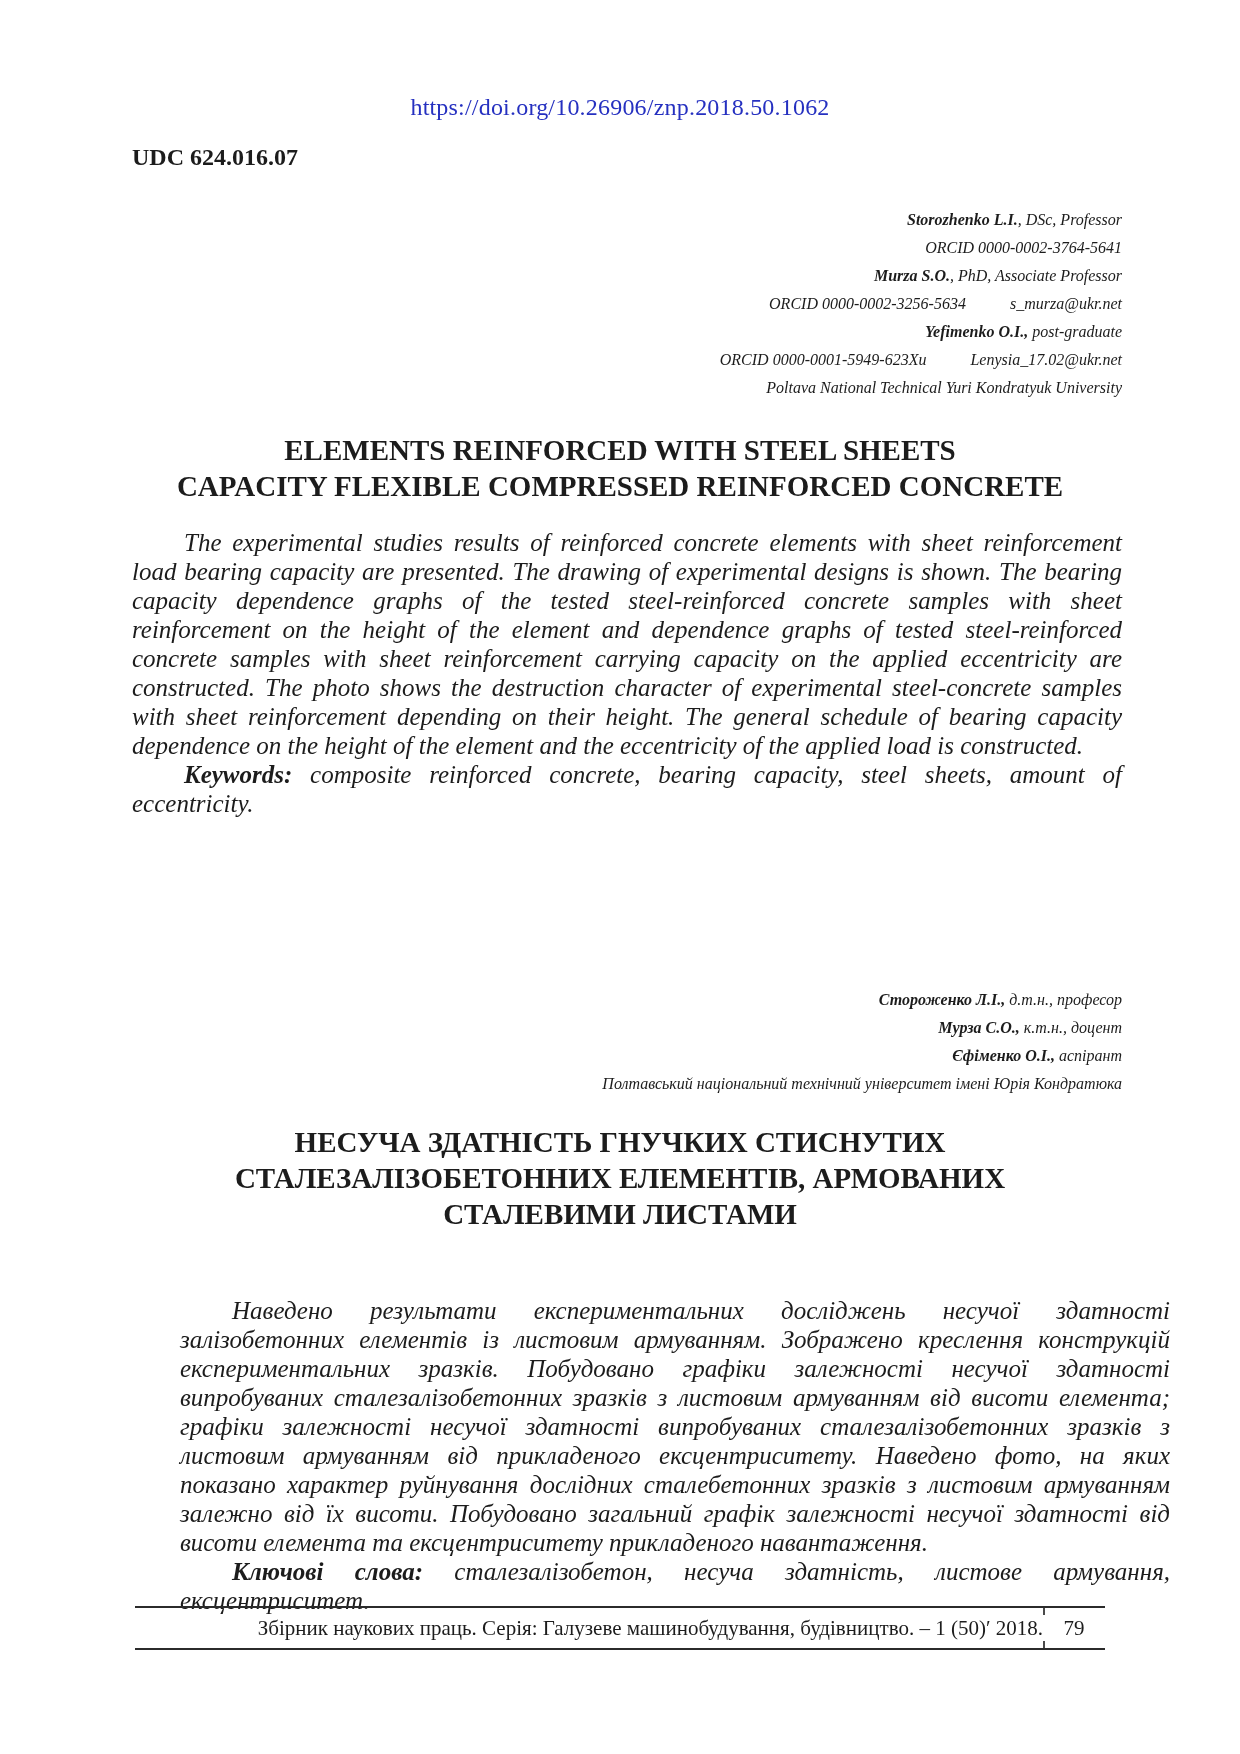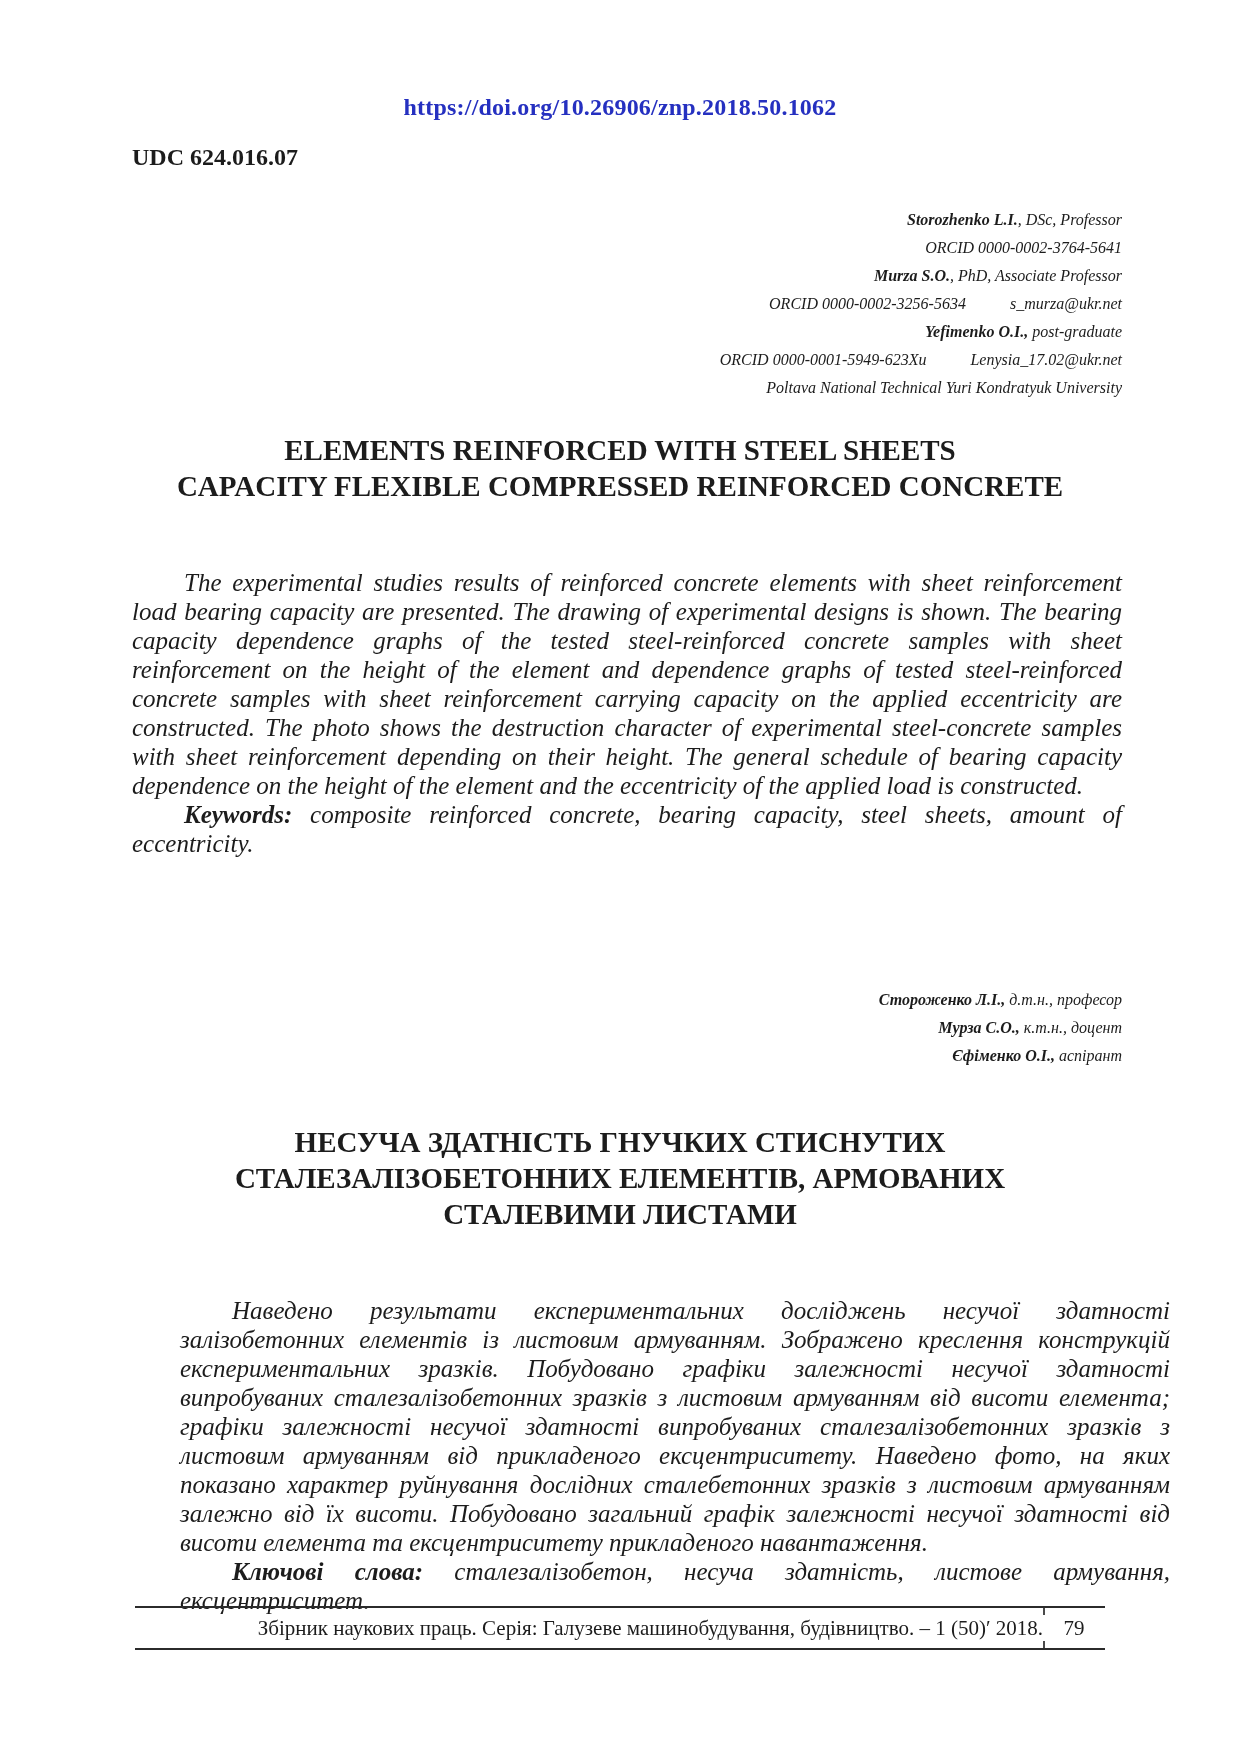--- a/index.html
+++ b/index.html
@@ -12,21 +12,21 @@
     font-family: "Liberation Serif", "DejaVu Serif", serif;
     overflow: hidden;
   }
   .doi-line {
     position: absolute;
     top: 94px; left: 0; width: 100%;
     text-align: center;
     font-size: 24px;
     letter-spacing: 0.2px;
   }
-  .doi-line a { text-decoration: none; cursor: pointer; font-weight: bold; }
+  .doi-line a { text-decoration: none; cursor: pointer; }
   .udc {
     position: absolute;
     top: 144px; left: 132px;
     font-size: 24px;
     font-weight: bold;
   }
   .authors {
     position: absolute;
     right: 118px;
     text-align: right;
@@ -50,21 +50,21 @@
   .title-en { top: 432px; }
   .title-ua { top: 1124px; }
   .abstract {
     position: absolute;
     left: 132px; width: 990px;
     font-size: 25px;
     font-style: italic;
     line-height: 29px;
     text-align: justify;
   }
-  .abstract-en { top: 528px; margin-top: 40px; }
+  .abstract-en { top: 528px; }
   .abstract-ua { top: 1296px; margin-left: 48px; }
   .abstract p { margin: 0; text-indent: 52px; }
   .kw-label { font-weight: bold; }
   .footer {
     position: absolute;
     top: 1606px; left: 135px;
     width: 970px; height: 44px;
     border-top: 2px solid #2b2b2b;
     border-bottom: 2px solid #2b2b2b;
     box-sizing: border-box;
@@ -110,20 +110,21 @@
 
   <div class="abstract abstract-en">
     <p>The experimental studies results of reinforced concrete elements with sheet reinforcement load bearing capacity are presented. The drawing of experimental designs is shown. The bearing capacity dependence graphs of the tested steel-reinforced concrete samples with sheet reinforcement on the height of the element and dependence graphs of tested steel-reinforced concrete samples with sheet reinforcement carrying capacity on the applied eccentricity are constructed.  The photo shows the destruction character of experimental steel-concrete samples with sheet reinforcement depending on their height.  The general schedule of bearing capacity dependence on the height of the element and the eccentricity of the applied load is constructed.</p>
     <p><span class="kw-label">Keywords:</span><span> composite reinforced concrete, bearing capacity, steel sheets, amount of eccentricity.</span></p>
   </div>
 
   <div class="authors authors-ua">
     <div><span class="name">Стороженко Л.І.,</span><span> д.т.н., професор</span></div>
     <div><span class="name">Мурза С.О.,</span><span> к.т.н., доцент</span></div>
     <div><span class="name">Єфіменко О.І.,</span><span> аспірант</span></div>
+    <div><span>Полтавський національний технічний університет імені Юрія Кондратюка</span></div>
   </div>
 
   <div class="main-title title-ua">
     <div>НЕСУЧА ЗДАТНІСТЬ ГНУЧКИХ СТИСНУТИХ</div>
     <div>СТАЛЕЗАЛІЗОБЕТОННИХ ЕЛЕМЕНТІВ, АРМОВАНИХ</div>
     <div>СТАЛЕВИМИ ЛИСТАМИ</div>
   </div>
 
   <div class="abstract abstract-ua">
     <p>Наведено результати експериментальних досліджень несучої здатності залізобетонних елементів із листовим армуванням. Зображено креслення конструкцій експериментальних зразків. Побудовано графіки залежності несучої здатності випробуваних сталезалізобетонних зразків з листовим армуванням від висоти елемента; графіки залежності несучої здатності випробуваних сталезалізобетонних зразків з листовим армуванням від прикладеного ексцентриситету. Наведено фото, на яких показано характер руйнування дослідних сталебетонних зразків з листовим армуванням залежно від їх висоти. Побудовано загальний графік залежності несучої здатності від висоти елемента та ексцентриситету прикладеного навантаження.</p>

